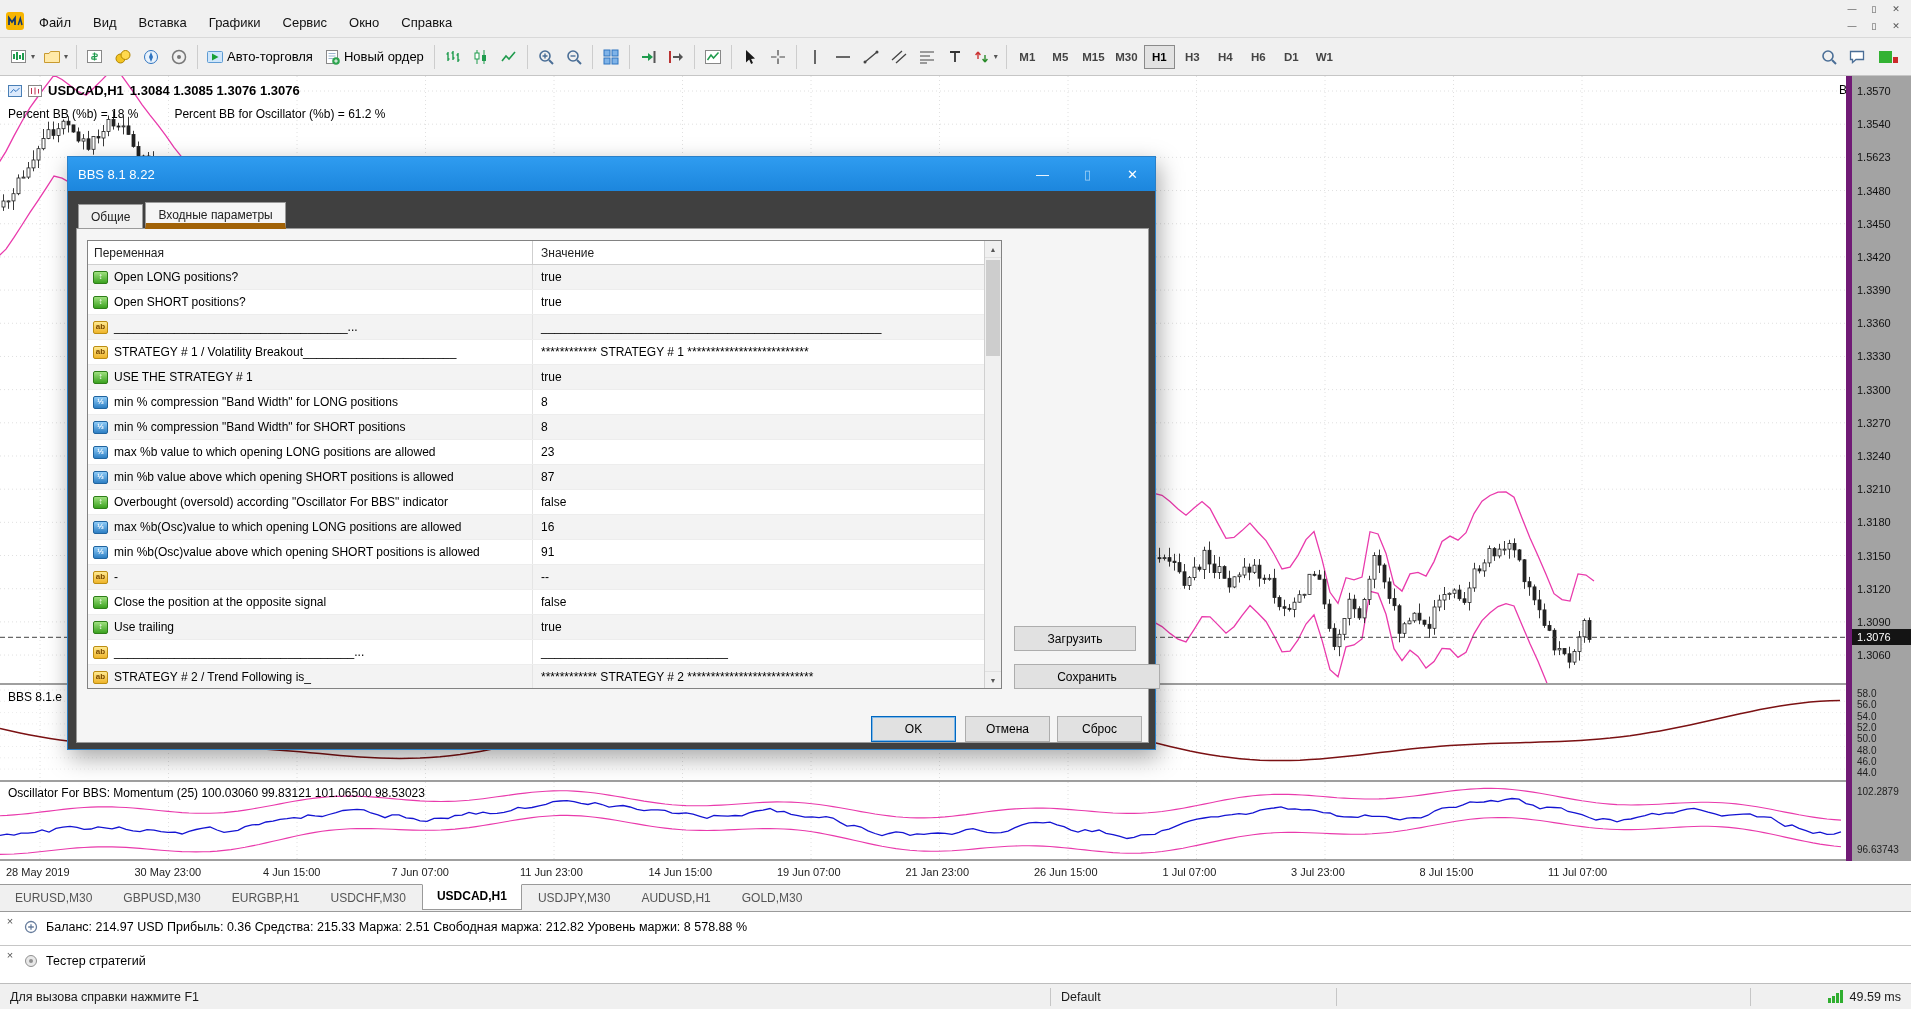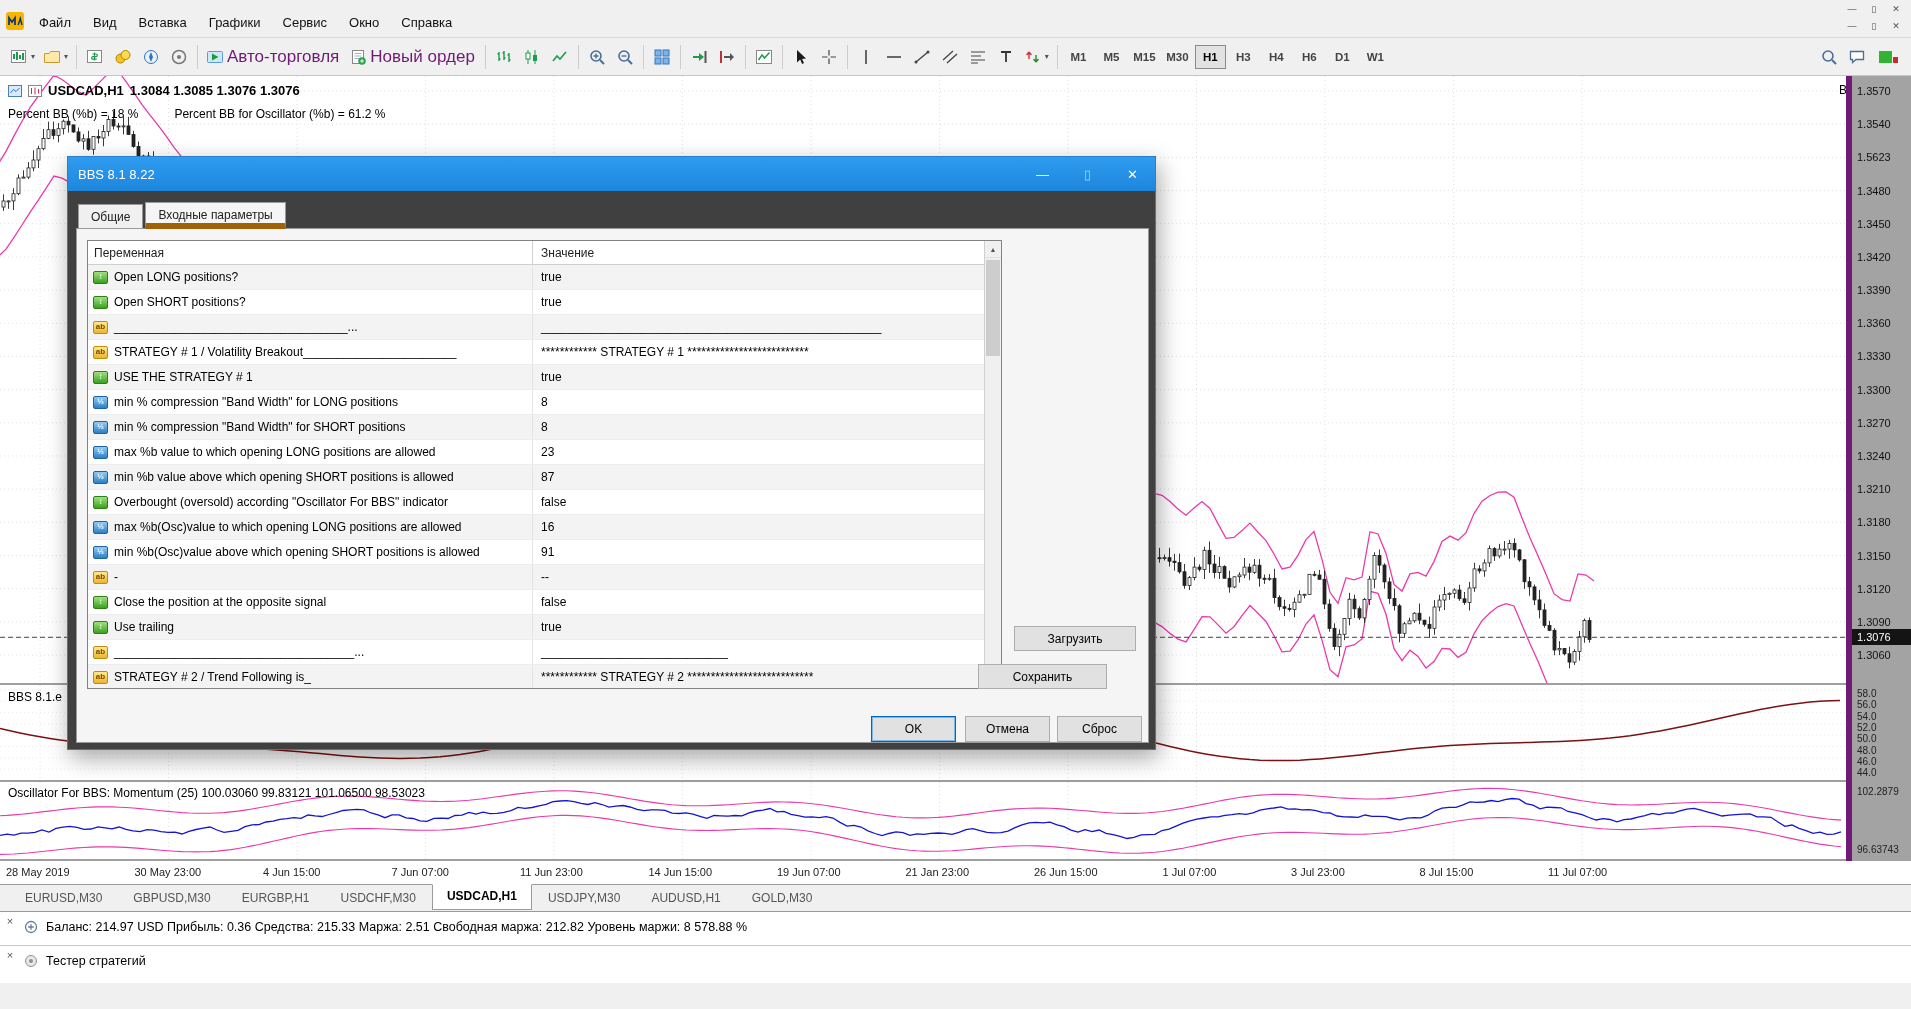--- a/index.html
+++ b/index.html
@@ -15,21 +15,21 @@
 .menu-item{padding:0 11px;line-height:26px;font-size:13px;color:#111;cursor:default}
 .win-controls{position:absolute;display:flex;gap:2px}
 .win-controls.app{top:1px;right:5px}
 .win-controls.child{top:18px;right:5px}
 .wc{width:20px;height:15px;display:flex;align-items:center;justify-content:center;font-size:9px;color:#555}
 
 
 #toolbar{position:absolute;left:0;top:38px;width:1911px;height:38px;background:#f0f0f0;border-bottom:1px solid #c6c6c6;display:flex;align-items:center;padding:0 6px}
 .tbtn{height:28px;min-width:28px;display:flex;align-items:center;justify-content:center;border:1px solid transparent;border-radius:2px;padding:0 3px;gap:3px}
 .ticon svg{width:18px;height:18px;display:block}
-.tlabel{font-size:17px;color:#701a75;padding-right:2px;white-space:nowrap}
+.tlabel{font-size:13px;color:#000000;padding-right:2px;white-space:nowrap}
 .caret{font-size:8px;color:#555}
 .tsep{width:1px;height:24px;background:#cdcdcd;margin:0 4px}
 .tspacer{flex:1}
 .tf-btn{width:31px;height:24px;line-height:22px;text-align:center;font-size:11.5px;font-weight:bold;color:#444;border:1px solid transparent;margin:0 1px}
 .tf-btn.active{background:#e2e2e2;border:1px solid #8a8a8a;color:#000}
 .conn{width:24px;height:18px;margin-left:8px;margin-right:2px}
 
 
 #workspace{position:absolute;left:0;top:76px;width:1911px;height:808px;background:#fff}
 #svg-main{position:absolute;left:0;top:0}
@@ -44,21 +44,21 @@
 .pl.small{font-size:10px;color:#222}
 .cpbox{position:absolute;left:0;top:553px;width:65px;height:16px;background:#141414;color:#fff;font-size:11px;display:flex;align-items:center;padding-left:5px}
 .chart-title-line{position:absolute;left:8px;top:7px;display:flex;align-items:center;gap:6px;font-size:13px;font-weight:bold;color:#000}
 .mini-ic{width:14px;height:12px}
 .indicator-line{position:absolute;left:8px;top:31px;font-size:12px;color:#000;display:flex;gap:36px;white-space:nowrap}
 .chart-top-right{position:absolute;right:10px;top:7px;display:flex;align-items:center;gap:5px;font-size:12px;color:#000}
 .bbs-label{position:absolute;left:8px;top:614px;font-size:12px;color:#000;white-space:nowrap}
 .osc-label{position:absolute;left: 8px;top:710px;font-size:12px;color:#000;white-space:nowrap}
 
 
-#symbol-tabs{position:absolute;left:0;top:884px;width:1911px;height:27px;background:#f0f0f0;border-top:1px solid #9a9a9a;display:flex;align-items:flex-start;padding-left:10px}
+#symbol-tabs{position:absolute;left:0;top:884px;width:1911px;height:27px;background:#f0f0f0;border-top:1px solid #9a9a9a;display:flex;align-items:flex-start;}
 .stab{height:23px;line-height:22px;padding:0 14px;font-size:12px;color:#555;margin-right:1px;border:1px solid transparent;margin-top:1px}
 .stab.active{background:#fff;border:1px solid #9a9a9a;border-top:1px solid #fff;color:#000;margin-top:-1px;height:26px;font-weight:bold}
 
 
 #terminal{position:absolute;left:0;top:911px;width:1911px;height:34px;background:#fff;border-top:1px solid #9a9a9a}
 #tester{position:absolute;left:0;top:945px;width:1911px;height:38px;background:#fff;border-top:1px solid #c6c6c6}
 .panel-close{position:absolute;left:3px;top:2px;width:14px;height:14px;font-size:11px;color:#555;display:flex;align-items:center;justify-content:center}
 .panel-line{position:absolute;left:24px;top:8px;display:flex;align-items:center;gap:8px;font-size:12.5px;color:#000;white-space:nowrap}
 
 
@@ -94,21 +94,21 @@
 .picon.bool{background:linear-gradient(#9fe07f,#3aa11f);border:1px solid #2d7d18;color:#fff}
 .picon.num{background:linear-gradient(#8ecbf7,#2d7fc4);border:1px solid #1f639e;color:#fff}
 .picon.str{background:linear-gradient(#ffe98f,#eeb42a);border:1px solid #bc8d12;color:#7a4a00}
 .sbar{position:absolute;right:0;top:0;width:17px;height:447px;background:#f0f0f0;border-left:1px solid #d0d0d0}
 .sb-up,.sb-down{position:absolute;left:0;width:16px;height:17px;font-size:7px;color:#555;display:flex;align-items:center;justify-content:center;background:#f0f0f0}
 .sb-up{top:0;border-bottom:1px solid #e0e0e0}
 .sb-down{bottom:0;border-top:1px solid #e0e0e0}
 .sb-thumb{position:absolute;left:1px;top:19px;width:14px;height:96px;background:#cdcdcd}
 .dlg-btn{position:absolute;font-size:12px;display:flex;align-items:center;justify-content:center;background:#e1e1e1;border:1px solid #adadad;color:#000}
 #btn-load{left:937px;top:397px;width:122px;height:25px}
-#btn-save{left:901px;top:435px;width:129px;height:25px}
+#btn-save{left:937px;top:435px;width:146px;height:25px}
 #btn-ok{left:794px;top:487px;width:85px;height:26px;border:1px solid #0067c0;box-shadow:inset 0 0 0 1px #7fb8e8}
 #btn-cancel{left:888px;top:487px;width:85px;height:26px}
 #btn-reset{left:980px;top:487px;width:85px;height:26px}
 </style>
 </head>
 <body>
 
 <div id="root">
 
   <div id="menubar">
@@ -841,20 +841,39 @@
       <span>
           <svg width="14" height="14" viewBox="0 0 14 14">
             <circle cx="7" cy="7" r="5.5" fill="#e8e8e8" stroke="#909090"></circle>
             <circle cx="7" cy="7" r="2" fill="#909090"></circle>
           </svg>
         </span>
       <span>Тестер стратегий</span>
     </div>
   </div>
 
+  <div id="statusbar">
+    <div class="sb-cell help">Для вызова справки нажмите F1</div>
+    <div class="sb-div"></div>
+    <div class="sb-cell profile">Default</div>
+    <div class="sb-div"></div>
+    <div class="sb-cell fill"></div>
+    <div class="sb-div"></div>
+    <div class="sb-cell latency">
+      <span>
+          <svg width="16" height="13" viewBox="0 0 16 13">
+            <rect x="0" y="8" width="3" height="5" fill="#2fae2f"></rect>
+            <rect x="4" y="6" width="3" height="7" fill="#2fae2f"></rect>
+            <rect x="8" y="3" width="3" height="10" fill="#2fae2f"></rect>
+            <rect x="12" y="0" width="3" height="13" fill="#2fae2f"></rect>
+          </svg>
+        </span>
+      <span>49.59 ms</span>
+    </div>
+  </div>
 
   <div id="dialog">
     <div class="dlg-title">
       <span>BBS 8.1 8.22</span>
     </div>
     <div class="dlg-controls">
       <span class="dlg-c">—</span>
       <span class="dlg-c max">▯</span>
       <span class="dlg-c">✕</span>
     </div>

